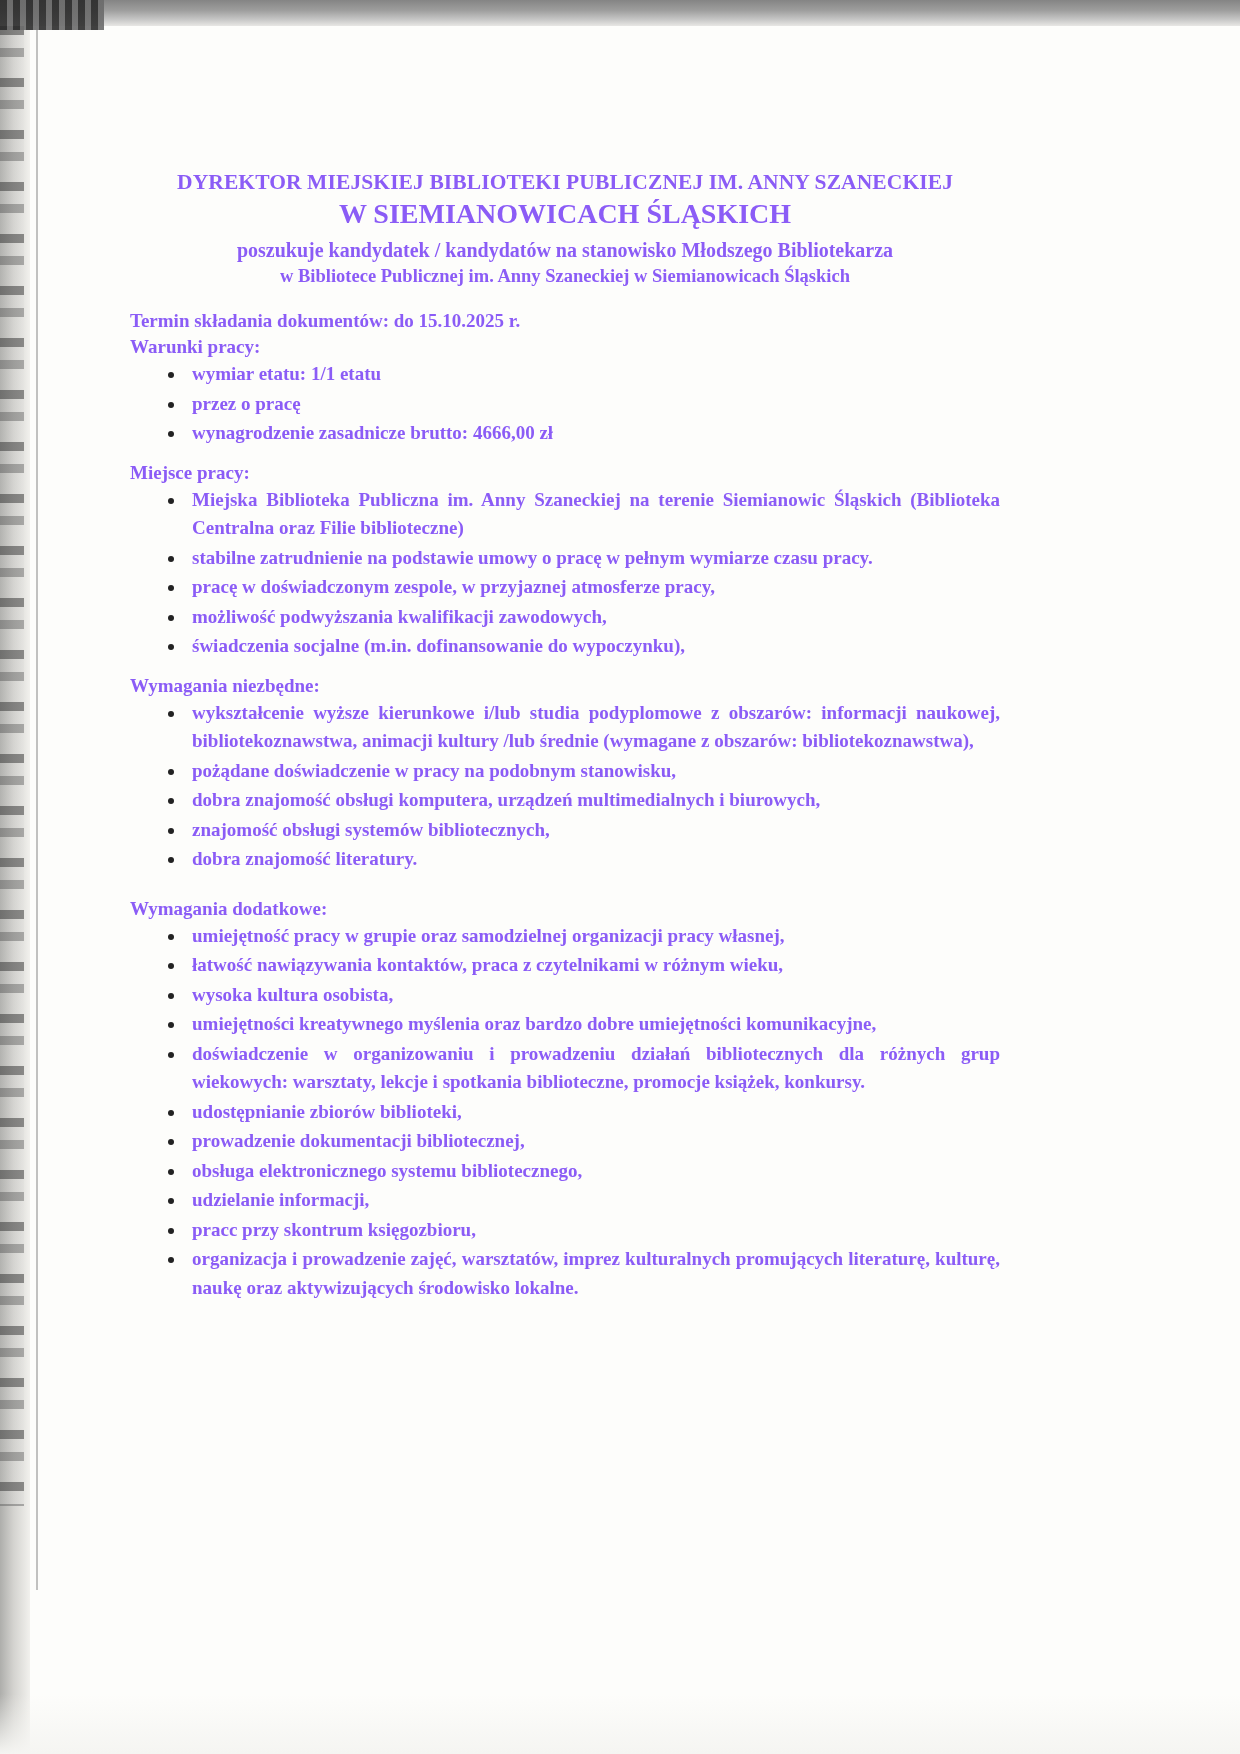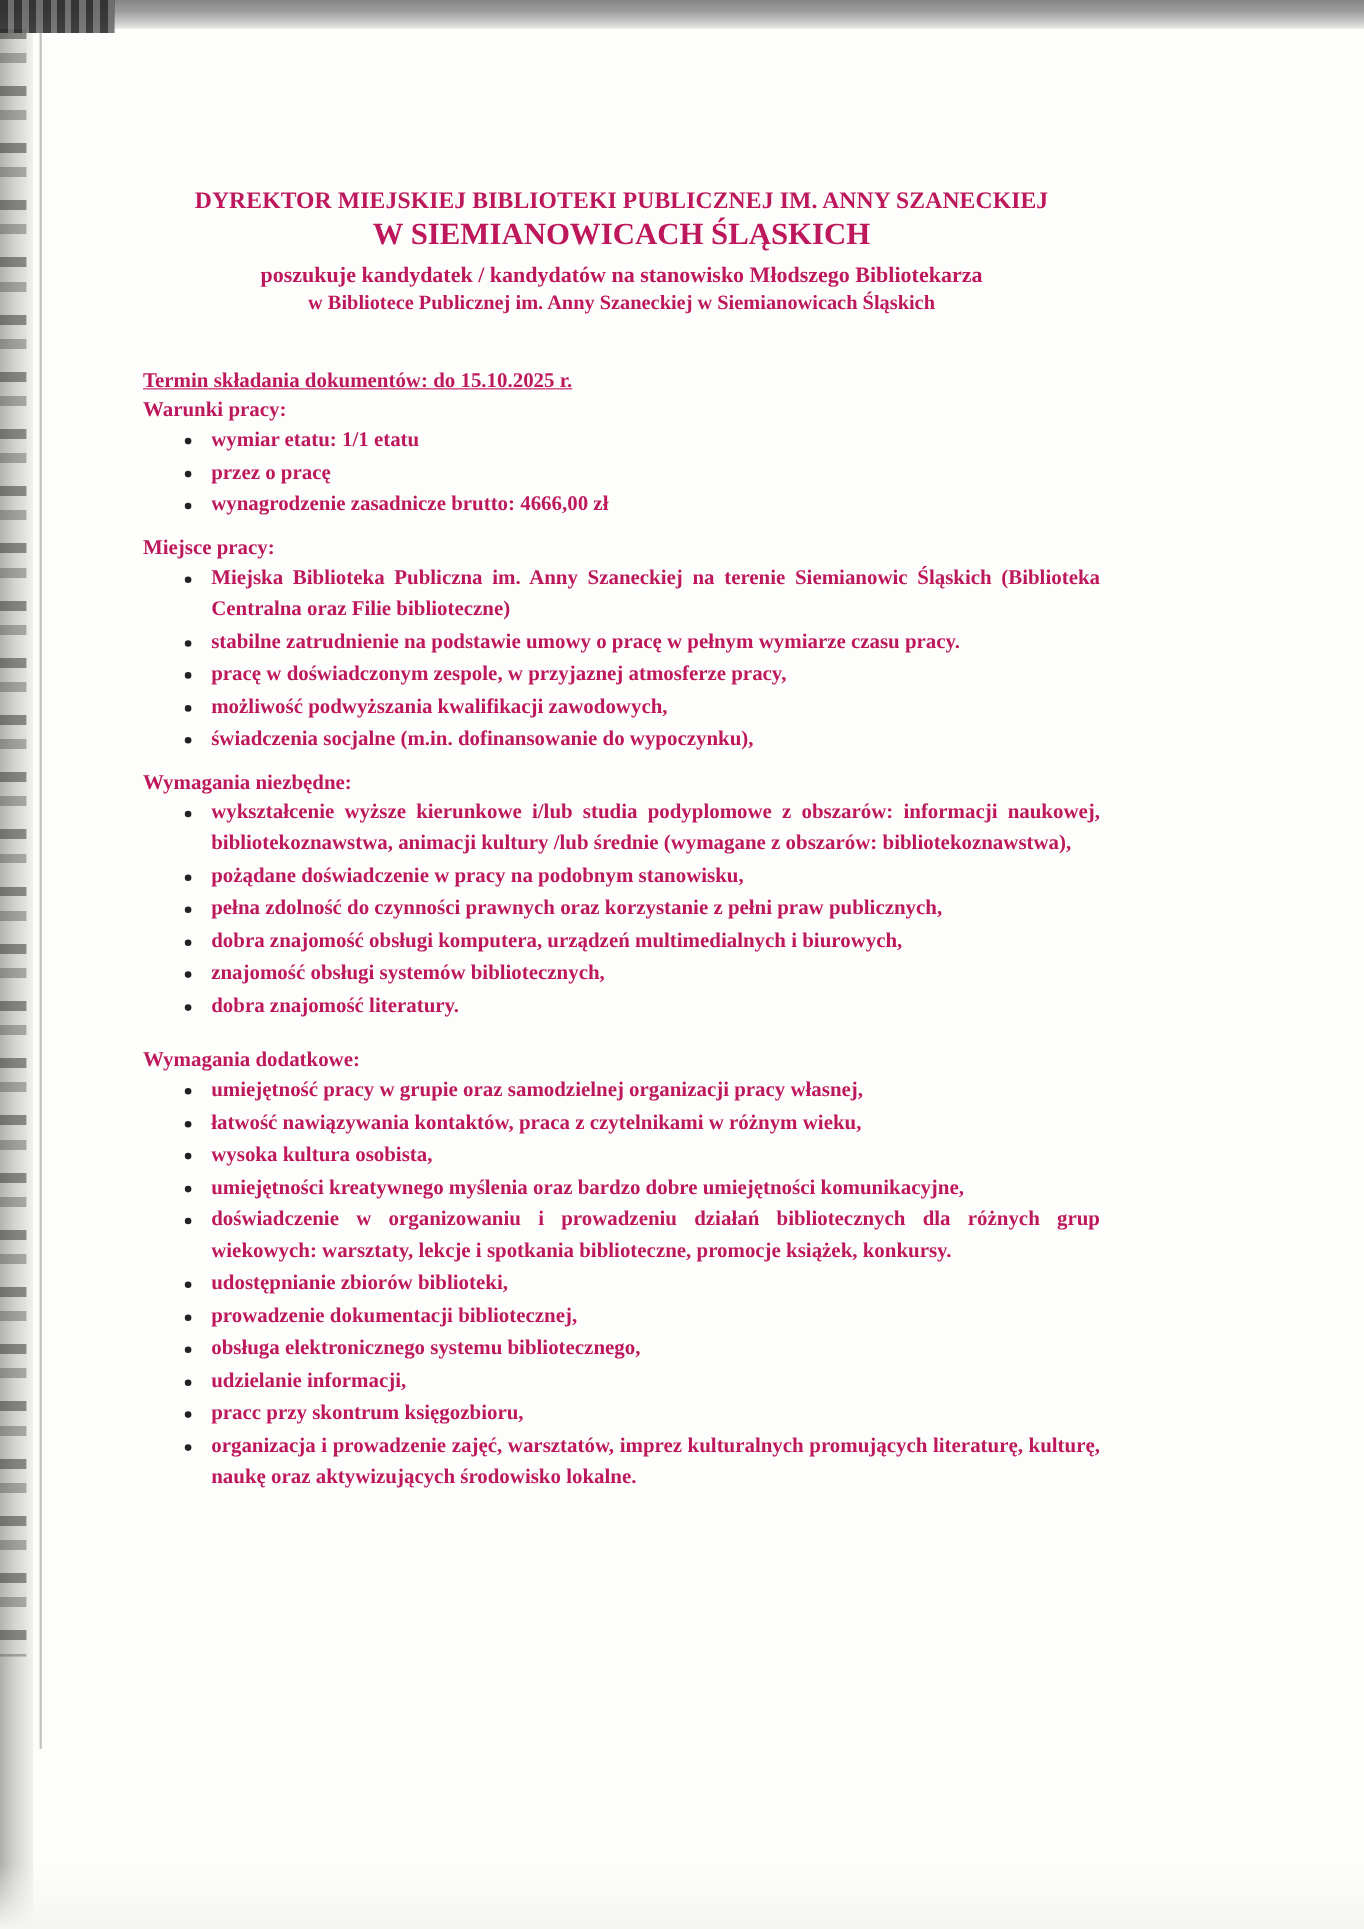--- a/index.html
+++ b/index.html
@@ -7,21 +7,21 @@
     padding: 0;
     background: #ffffff;
   }
   .page {
     position: relative;
     width: 1240px;
     height: 1754px;
     background: #fdfdfb;
     overflow: hidden;
     font-family: "Liberation Serif", serif;
-    color: #be185d;
+    color: #8b5cf6;
   }
   
   .scan-top {
     position: absolute;
     top: 0; left: 0;
     width: 1240px;
     height: 26px;
     background: linear-gradient(180deg,#6f6f6f 0%, #8d8d8d 40%, #bdbdbd 75%, #e4e3e0 100%);
     opacity: 0.85;
   }
@@ -132,21 +132,21 @@
 
   <div class="content">
 
     <div class="title-block">
       <div class="title-line-1">DYREKTOR MIEJSKIEJ BIBLIOTEKI PUBLICZNEJ IM. ANNY SZANECKIEJ</div>
       <div class="title-line-2">W SIEMIANOWICACH ŚLĄSKICH</div>
       <div class="title-line-3">poszukuje kandydatek / kandydatów na stanowisko Młodszego Bibliotekarza</div>
       <div class="title-line-4">w Bibliotece Publicznej im. Anny Szaneckiej w Siemianowicach Śląskich</div>
     </div>
 
-    <div class="section-head" style="margin-top:48px;text-decoration:underline;">Termin składania dokumentów: do 15.10.2025 r.</div>
+    <div class="section-head" style="margin-top:22px;">Termin składania dokumentów: do 15.10.2025 r.</div>
 
     <div class="section-head tight">Warunki pracy:</div>
     <ul class="bullets">
       <li>wymiar etatu: 1/1 etatu</li>
       <li>przez o pracę</li>
       <li>wynagrodzenie zasadnicze brutto: 4666,00 zł</li>
     </ul>
 
     <div class="section-head">Miejsce pracy:</div>
     <ul class="bullets">
@@ -157,21 +157,20 @@
       <li>stabilne zatrudnienie na podstawie umowy o pracę w pełnym wymiarze czasu pracy.</li>
       <li>pracę w doświadczonym zespole, w przyjaznej atmosferze pracy,</li>
       <li>możliwość podwyższania kwalifikacji zawodowych,</li>
       <li>świadczenia socjalne (m.in. dofinansowanie do wypoczynku),</li>
     </ul>
 
     <div class="section-head">Wymagania niezbędne:</div>
     <ul class="bullets">
       <li class="justify">wykształcenie wyższe kierunkowe i/lub studia podyplomowe z obszarów: informacji naukowej, bibliotekoznawstwa, animacji kultury /lub średnie (wymagane z obszarów: bibliotekoznawstwa),</li>
       <li>pożądane doświadczenie w pracy na podobnym stanowisku,</li>
-      <li>pełna zdolność do czynności prawnych oraz korzystanie z pełni praw publicznych,</li>
       <li>dobra znajomość obsługi komputera, urządzeń multimedialnych i biurowych,</li>
       <li>znajomość obsługi systemów bibliotecznych,</li>
       <li>dobra znajomość literatury.</li>
     </ul>
 
     <div class="section-head gap">Wymagania dodatkowe:</div>
     <ul class="bullets">
       <li>umiejętność pracy w grupie oraz samodzielnej organizacji pracy własnej,</li>
       <li>łatwość nawiązywania kontaktów, praca z czytelnikami w różnym wieku,</li>
       <li>wysoka kultura osobista,</li>

